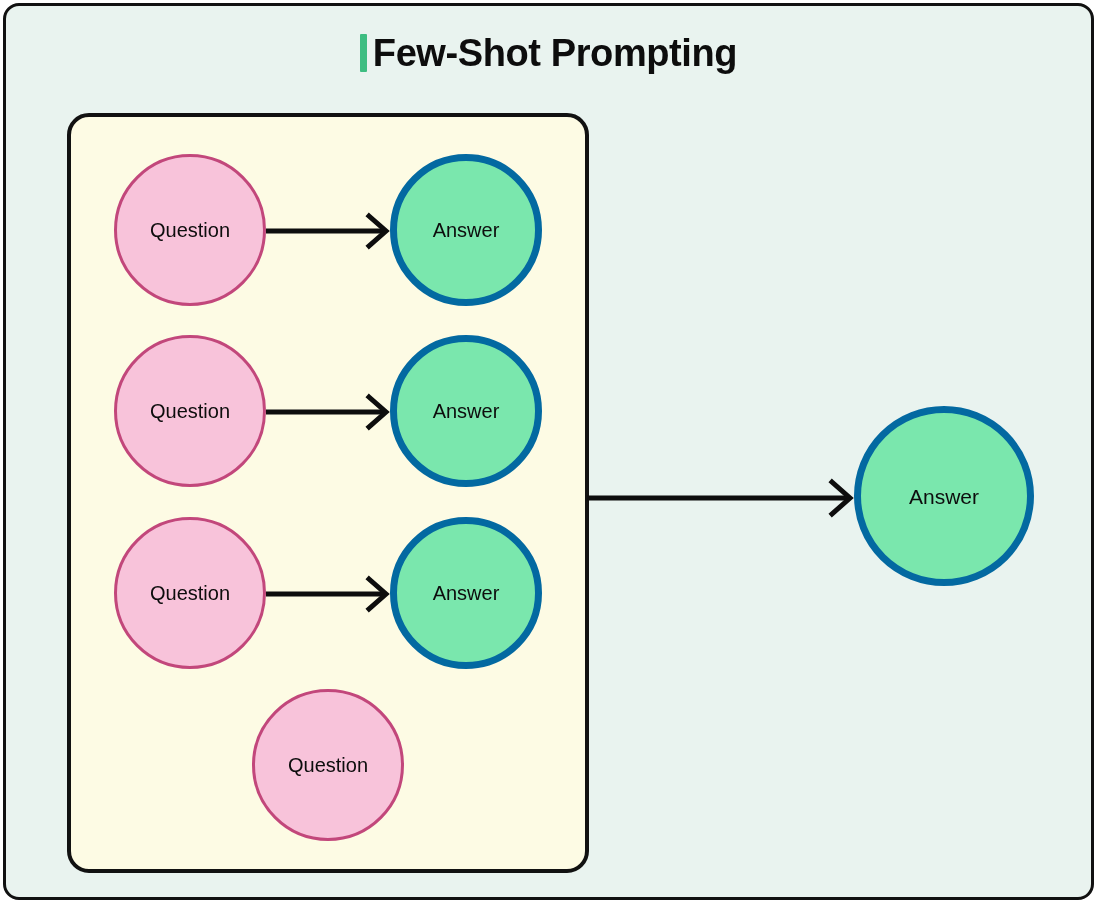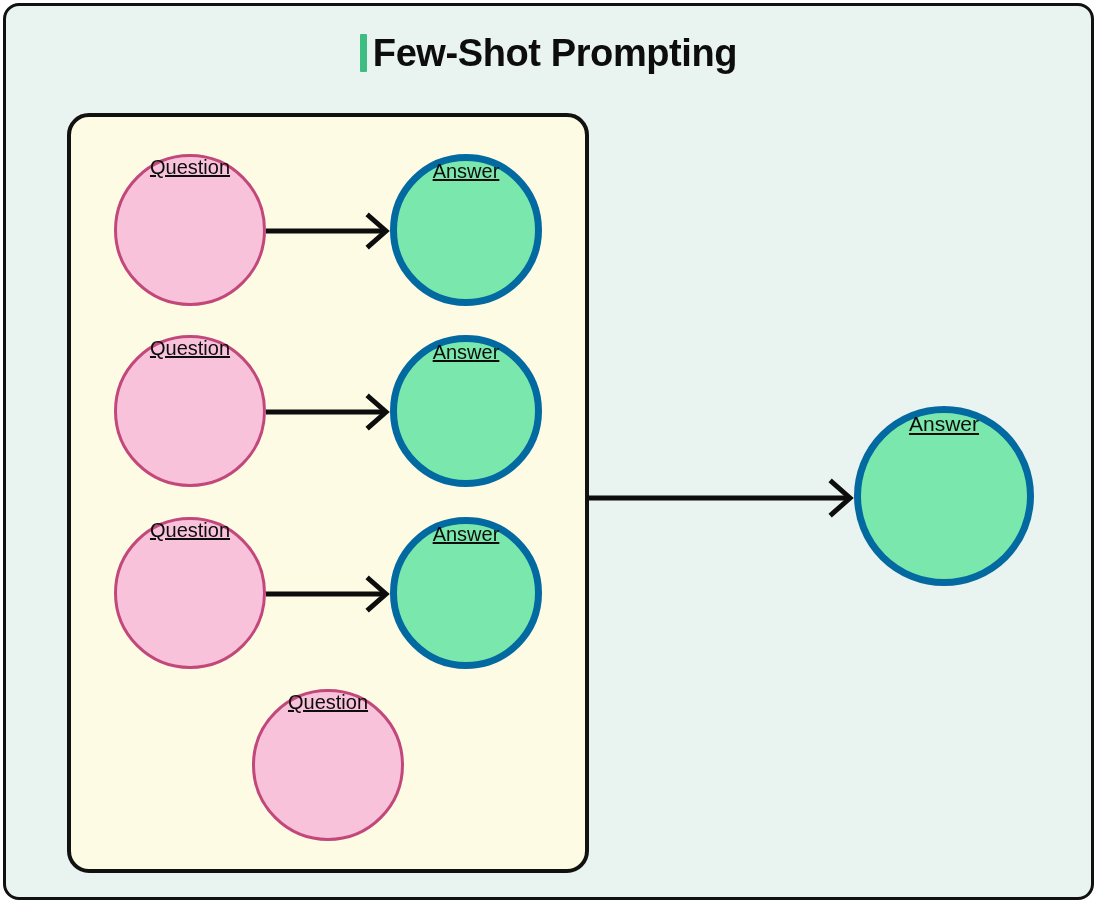--- a/index.html
+++ b/index.html
@@ -66,26 +66,25 @@
     border-radius: 22px;
     box-sizing: border-box;
   }
 
   
   .node {
     position: absolute;
     border-radius: 50%;
     box-sizing: border-box;
     display: flex;
-    align-items: flex-start;
+    align-items: center;
     justify-content: center;
     font-size: 20px;
     color: #0d0d0d;
     line-height: 1;
-    text-decoration: underline;
   }
   .node.question {
     background: #f8c3da;
     border: 3px solid #c2477b;
   }
   .node.answer {
     background: #7ae7ad;
     border: 7px solid #0369a1;
   }
 

